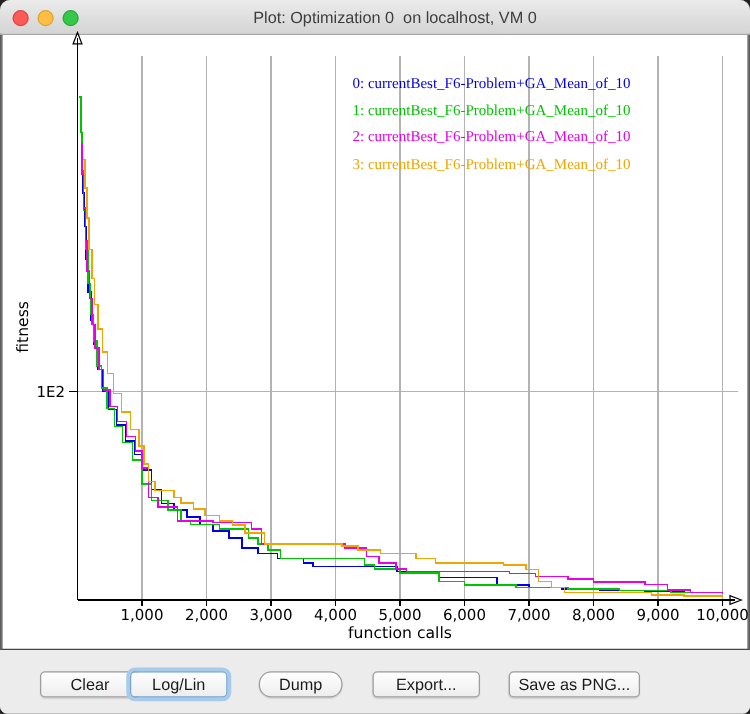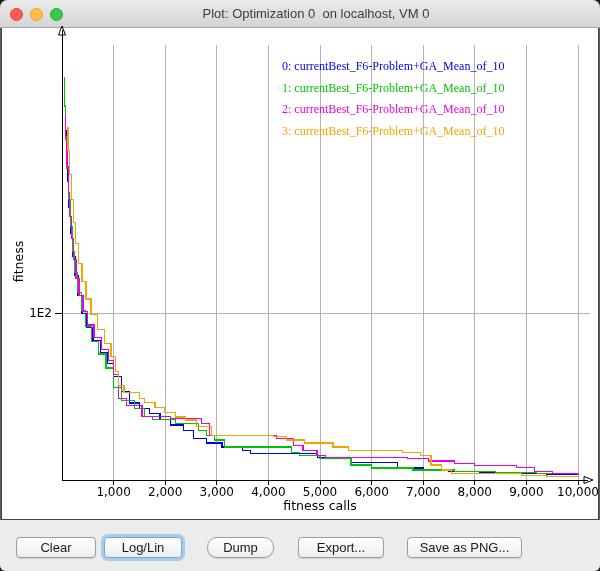--- a/index.html
+++ b/index.html
@@ -46,25 +46,25 @@
   .btn{
     position:absolute;top:17px;height:21px;
     border:1px solid #9d9d9d;border-radius:4px;
     background:linear-gradient(#ffffff,#ededed);
     font-family:"Liberation Sans",sans-serif;font-size:13px;color:#1a1a1a;
     padding:0;text-align:center;line-height:19px;
     box-shadow:0 1px 1px rgba(0,0,0,0.12);
     cursor:default;
   }
   .btn.focused{box-shadow:0 0 0 3px #a8cbe9,0 1px 1px rgba(0,0,0,0.1);border-color:#77a5d3;}
-  .btn-clear {left:16px;width:80px;}
+  .btn-clear {left:32px;width:80px;}
   .btn-loglin{left:104px;width:78px;}
   .btn-dump  {left:207px;width:67px;border-radius:10px;}
   .btn-export{left:298px;width:86px;}
-  .btn-save  {left:407px;width:115px;}
+  .btn-save  {left:407px;width:105px;}
 </style>
 </head>
 <body>
 
 <div class="window">
 
   <div class="titlebar">
     <div class="lights">
       <span class="light red"></span>
       <span class="light yellow"></span>
@@ -115,21 +115,21 @@
       <polygon points="593,480 584,476.5 584,483.5" fill="none" stroke="#000000"></polygon>
       <path d="M64.1 105.6H65.1V130.4H66.1V154.2H67.4V181.2H68.7V207.7H70.5V233.7H72.6V256.2H74.9V275.7H78.0V295.4H81.9V313.3H86.8V327.6H93.0V340.1H100.2V352.7H107.4V363.5H113.6V376.1H121.3V391.4H129.1V402.9H139.4V408.1H149.7V413.7H160.0V419.7H170.4V424.9H183.3V430.2H193.6V438.2H206.5V442.9H222.0V446.9H242.6V450.2H250.3V453.1H317.4V457.2H351.0V462.1H397.4V468.0H423.2V469.9H449.0V471.2H480.0V472.4H516.1V473.1H547.0V474.1H578.0V475.1H578.0" fill="none" stroke="#0000e8" stroke-width="1.2" shape-rendering="crispEdges"></path>
       <path d="M63.5 77.4H64.6V106.0H65.6V136.4H66.9V168.3H68.5V199.7H70.3V226.8H72.3V251.4H74.6V272.7H77.5V292.6H81.1V310.4H85.7V326.8H91.4V341.2H98.1V354.0H105.9V367.9H113.6V387.2H121.3V400.4H134.2V408.1H144.6V416.6H152.3V419.7H175.5V423.2H198.7V430.2H206.5V435.1H214.2V439.9H224.5V446.9H291.6V452.1H299.4V455.1H320.0V458.3H351.0V465.0H371.6V468.0H412.9V469.9H454.2V471.2H495.4V472.4H536.7V473.8H578.0V474.4H578.0" fill="none" stroke="#00c400" stroke-width="1.2" shape-rendering="crispEdges"></path>
       <path d="M64.6 114.8H65.6V139.6H66.9V166.4H68.2V192.5H69.7V216.6H71.5V238.7H73.6V259.5H75.9V278.3H79.0V295.4H82.9V311.8H87.8V325.0H94.0V337.1H101.2V349.1H108.4V360.6H113.6V374.4H118.8V398.1H126.5V405.4H142.0V416.6H170.4V418.1H201.3V423.2H209.1V435.1H276.1V438.2H293.2V445.1H303.0V450.2H316.9V455.1H325.2V457.2H407.7V458.8H428.4V461.0H454.2V463.3H474.8V465.6H516.1V467.4H534.1V471.8H552.2V473.8H578.0V475.1H578.0" fill="none" stroke="#e800e8" stroke-width="1.2" shape-rendering="crispEdges"></path>
       <path d="M66.6 127.5H67.9V150.3H69.5V174.5H71.3V199.7H73.4V222.6H75.7V243.5H78.5V263.1H81.9V281.5H86.0V298.9H90.9V314.7H97.1V329.4H104.3V343.4H111.0V356.6H115.1V371.1H118.8V385.3H123.9V392.2H139.4V398.1H144.6V402.2H154.9V407.3H164.2V412.2H175.5V416.9H185.8V420.0H196.2V426.3H211.6V435.1H273.6V436.6H286.5V439.9H304.5V442.9H332.9V446.9H348.4V450.2H402.6V452.1H420.6V455.6H430.9V465.0H441.3V469.9H451.6V473.8H521.2V475.8H547.0V476.8H578.0V477.2H578.0" fill="none" stroke="#f0a500" stroke-width="1.2" shape-rendering="crispEdges"></path>
     </svg>
 
   <div class="legend" id="legend"><div class="legend-item" style="color: rgb(0, 0, 232);">0: currentBest_F6-Problem+GA_Mean_of_10</div><div class="legend-item" style="color: rgb(0, 196, 0);">1: currentBest_F6-Problem+GA_Mean_of_10</div><div class="legend-item" style="color: rgb(232, 0, 232);">2: currentBest_F6-Problem+GA_Mean_of_10</div><div class="legend-item" style="color: rgb(240, 165, 0);">3: currentBest_F6-Problem+GA_Mean_of_10</div></div>
 
   <div class="ylabel">fitness</div>
-  <div class="xlabel">fitness calls</div>
+  <div class="xlabel">function calls</div>
 
   <div class="toolbar">
     <button class="btn btn-clear">Clear</button>
     <button class="btn btn-loglin focused">Log/Lin</button>
     <button class="btn btn-dump">Dump</button>
     <button class="btn btn-export">Export...</button>
     <button class="btn btn-save">Save as PNG...</button>
   </div>
 
 </div>

